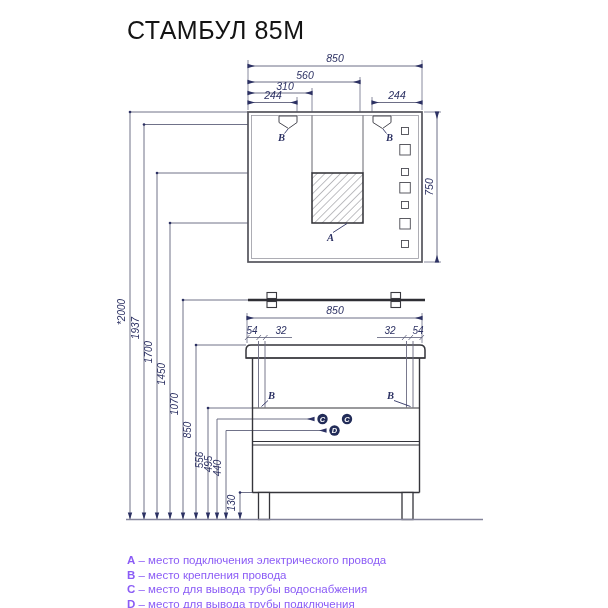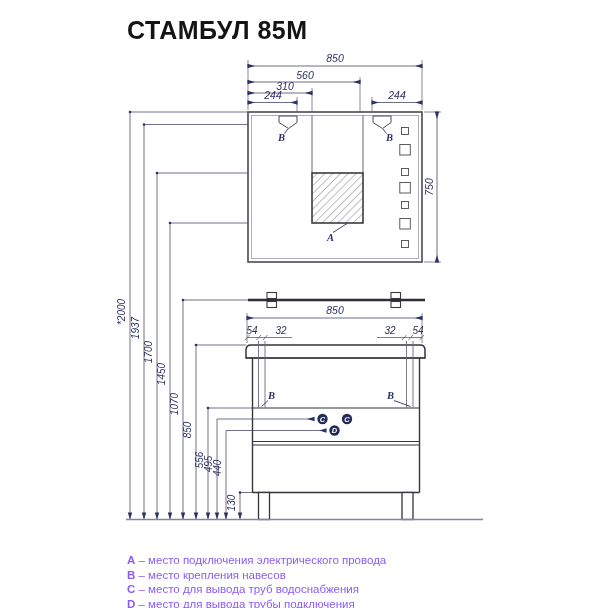--- a/index.html
+++ b/index.html
@@ -2,21 +2,21 @@
 <html><head>
 <meta charset="utf-8">
 <style>
   html,body{margin:0;padding:0;background:#f3f3f3;}
   .stage{
     position:relative;width:608px;height:608px;background:#ffffff;
     font-family:"Liberation Sans",sans-serif;overflow:hidden;
   }
   .title{
     position:absolute;left:127px;top:16px;
-    font-size:25px;font-weight:700;color:#141414;letter-spacing:.5px;
+    font-size:25px;font-weight:400;color:#141414;letter-spacing:.5px;
   }
   svg text{user-select:none;}
   .dim{font:italic 10.5px "Liberation Sans",sans-serif;fill:#2c3163;}
   .dimsm{font:italic 10px "Liberation Sans",sans-serif;fill:#2c3163;}
   .cal{font:italic 700 10.5px "Liberation Serif",serif;fill:#2c3163;}
   .cdl{font:italic 700 7.5px "Liberation Sans",sans-serif;fill:#ffffff;}
   .legend{position:absolute;left:127px;top:533px;color:#8b5cf6;margin-top:20px;}
   .lrow{font-size:11.5px;line-height:14.6px;white-space:nowrap;}
   .lkey{font-weight:700;}
   .ltext{font-weight:400;}
@@ -208,18 +208,18 @@
 
       <rect x="258.5" y="492.5" width="11" height="27" fill="#ffffff" stroke="#35353b" stroke-width="1.3"></rect>
       <rect x="402" y="492.5" width="11" height="27" fill="#ffffff" stroke="#35353b" stroke-width="1.3"></rect>
     </g>
 
     <line x1="126" y1="519.5" x2="483" y2="519.5" stroke="#84849a" stroke-width="1.5"></line>
   </svg>
 
   <div class="legend">
     <div class="lrow"><span class="lkey">A</span> <span class="ltext">– место подключения электрического провода</span></div>
-    <div class="lrow"><span class="lkey">B</span> <span class="ltext">– место крепления навесов</span></div>
-    <div class="lrow"><span class="lkey">C</span> <span class="ltext">– место для вывода труб водоснабжения</span></div>
+    <div class="lrow"><span class="lkey">B</span> <span class="ltext">– место крепления провода</span></div>
+    <div class="lrow"><span class="lkey">C</span> <span class="ltext">– место для вывода трубы водоснабжения</span></div>
     <div class="lrow"><span class="lkey">D</span> <span class="ltext">– место для вывода трубы подключения</span></div>
   </div>
 
 </div>
 
 </body></html>

